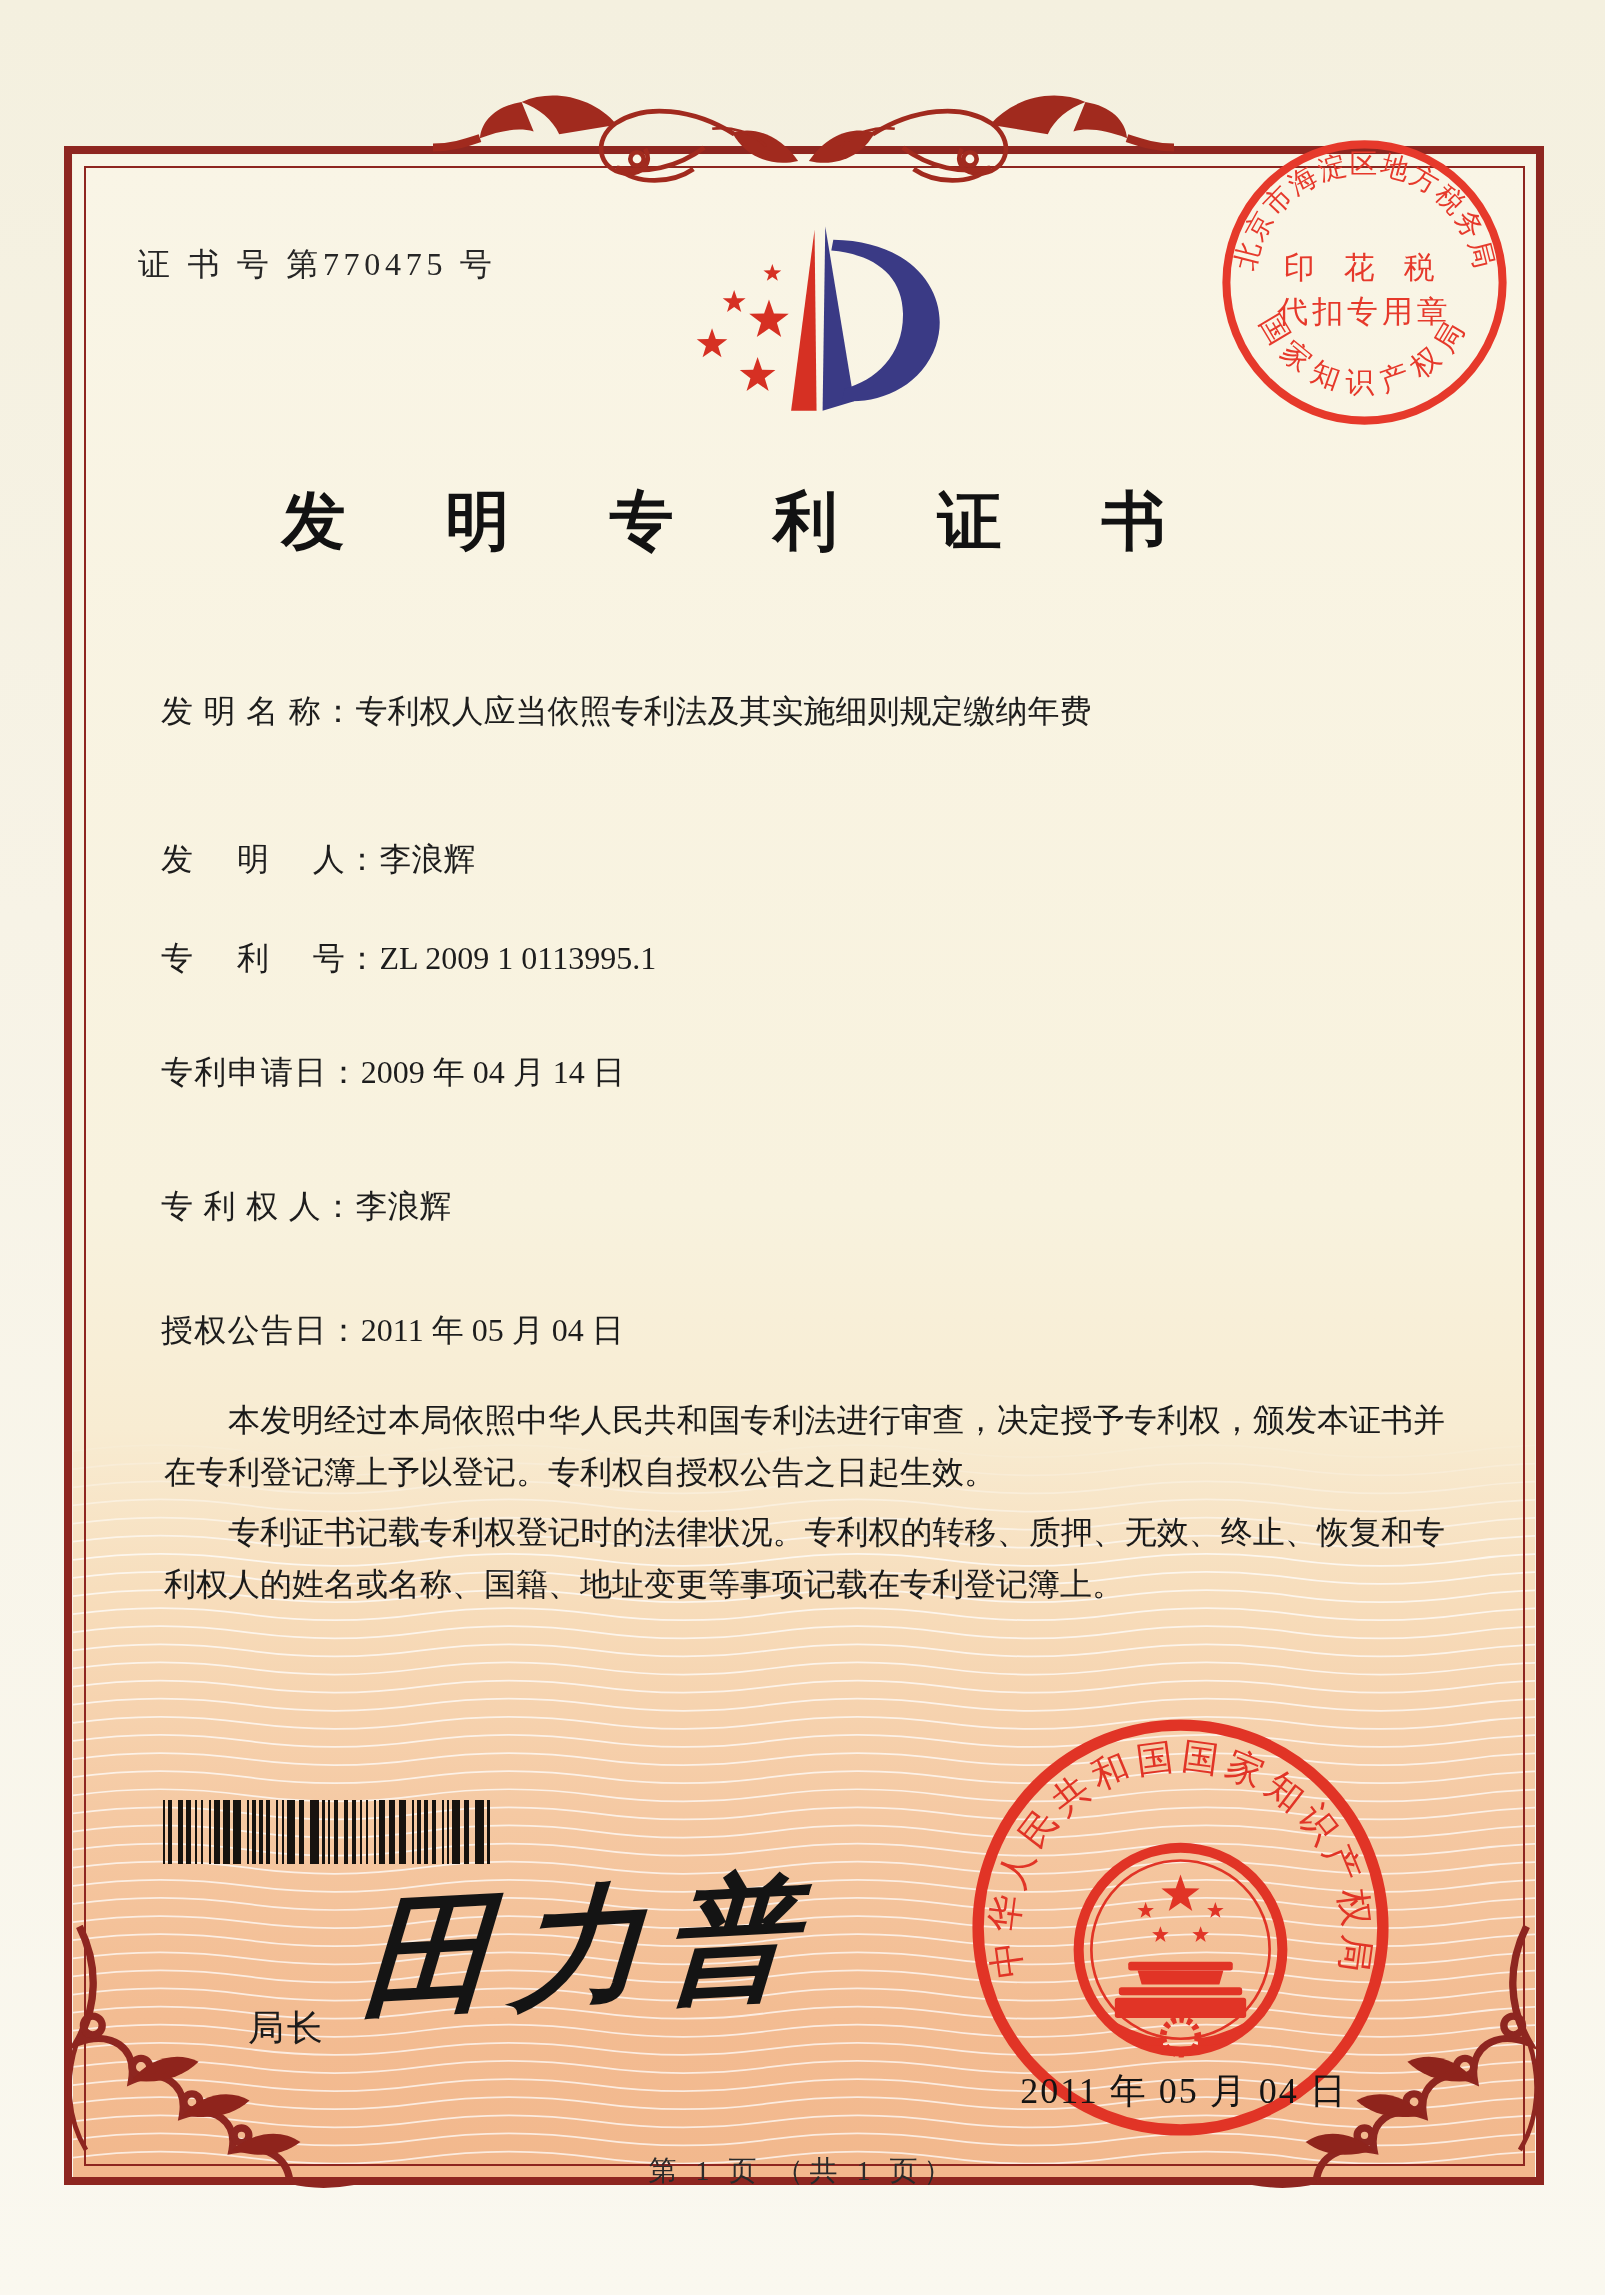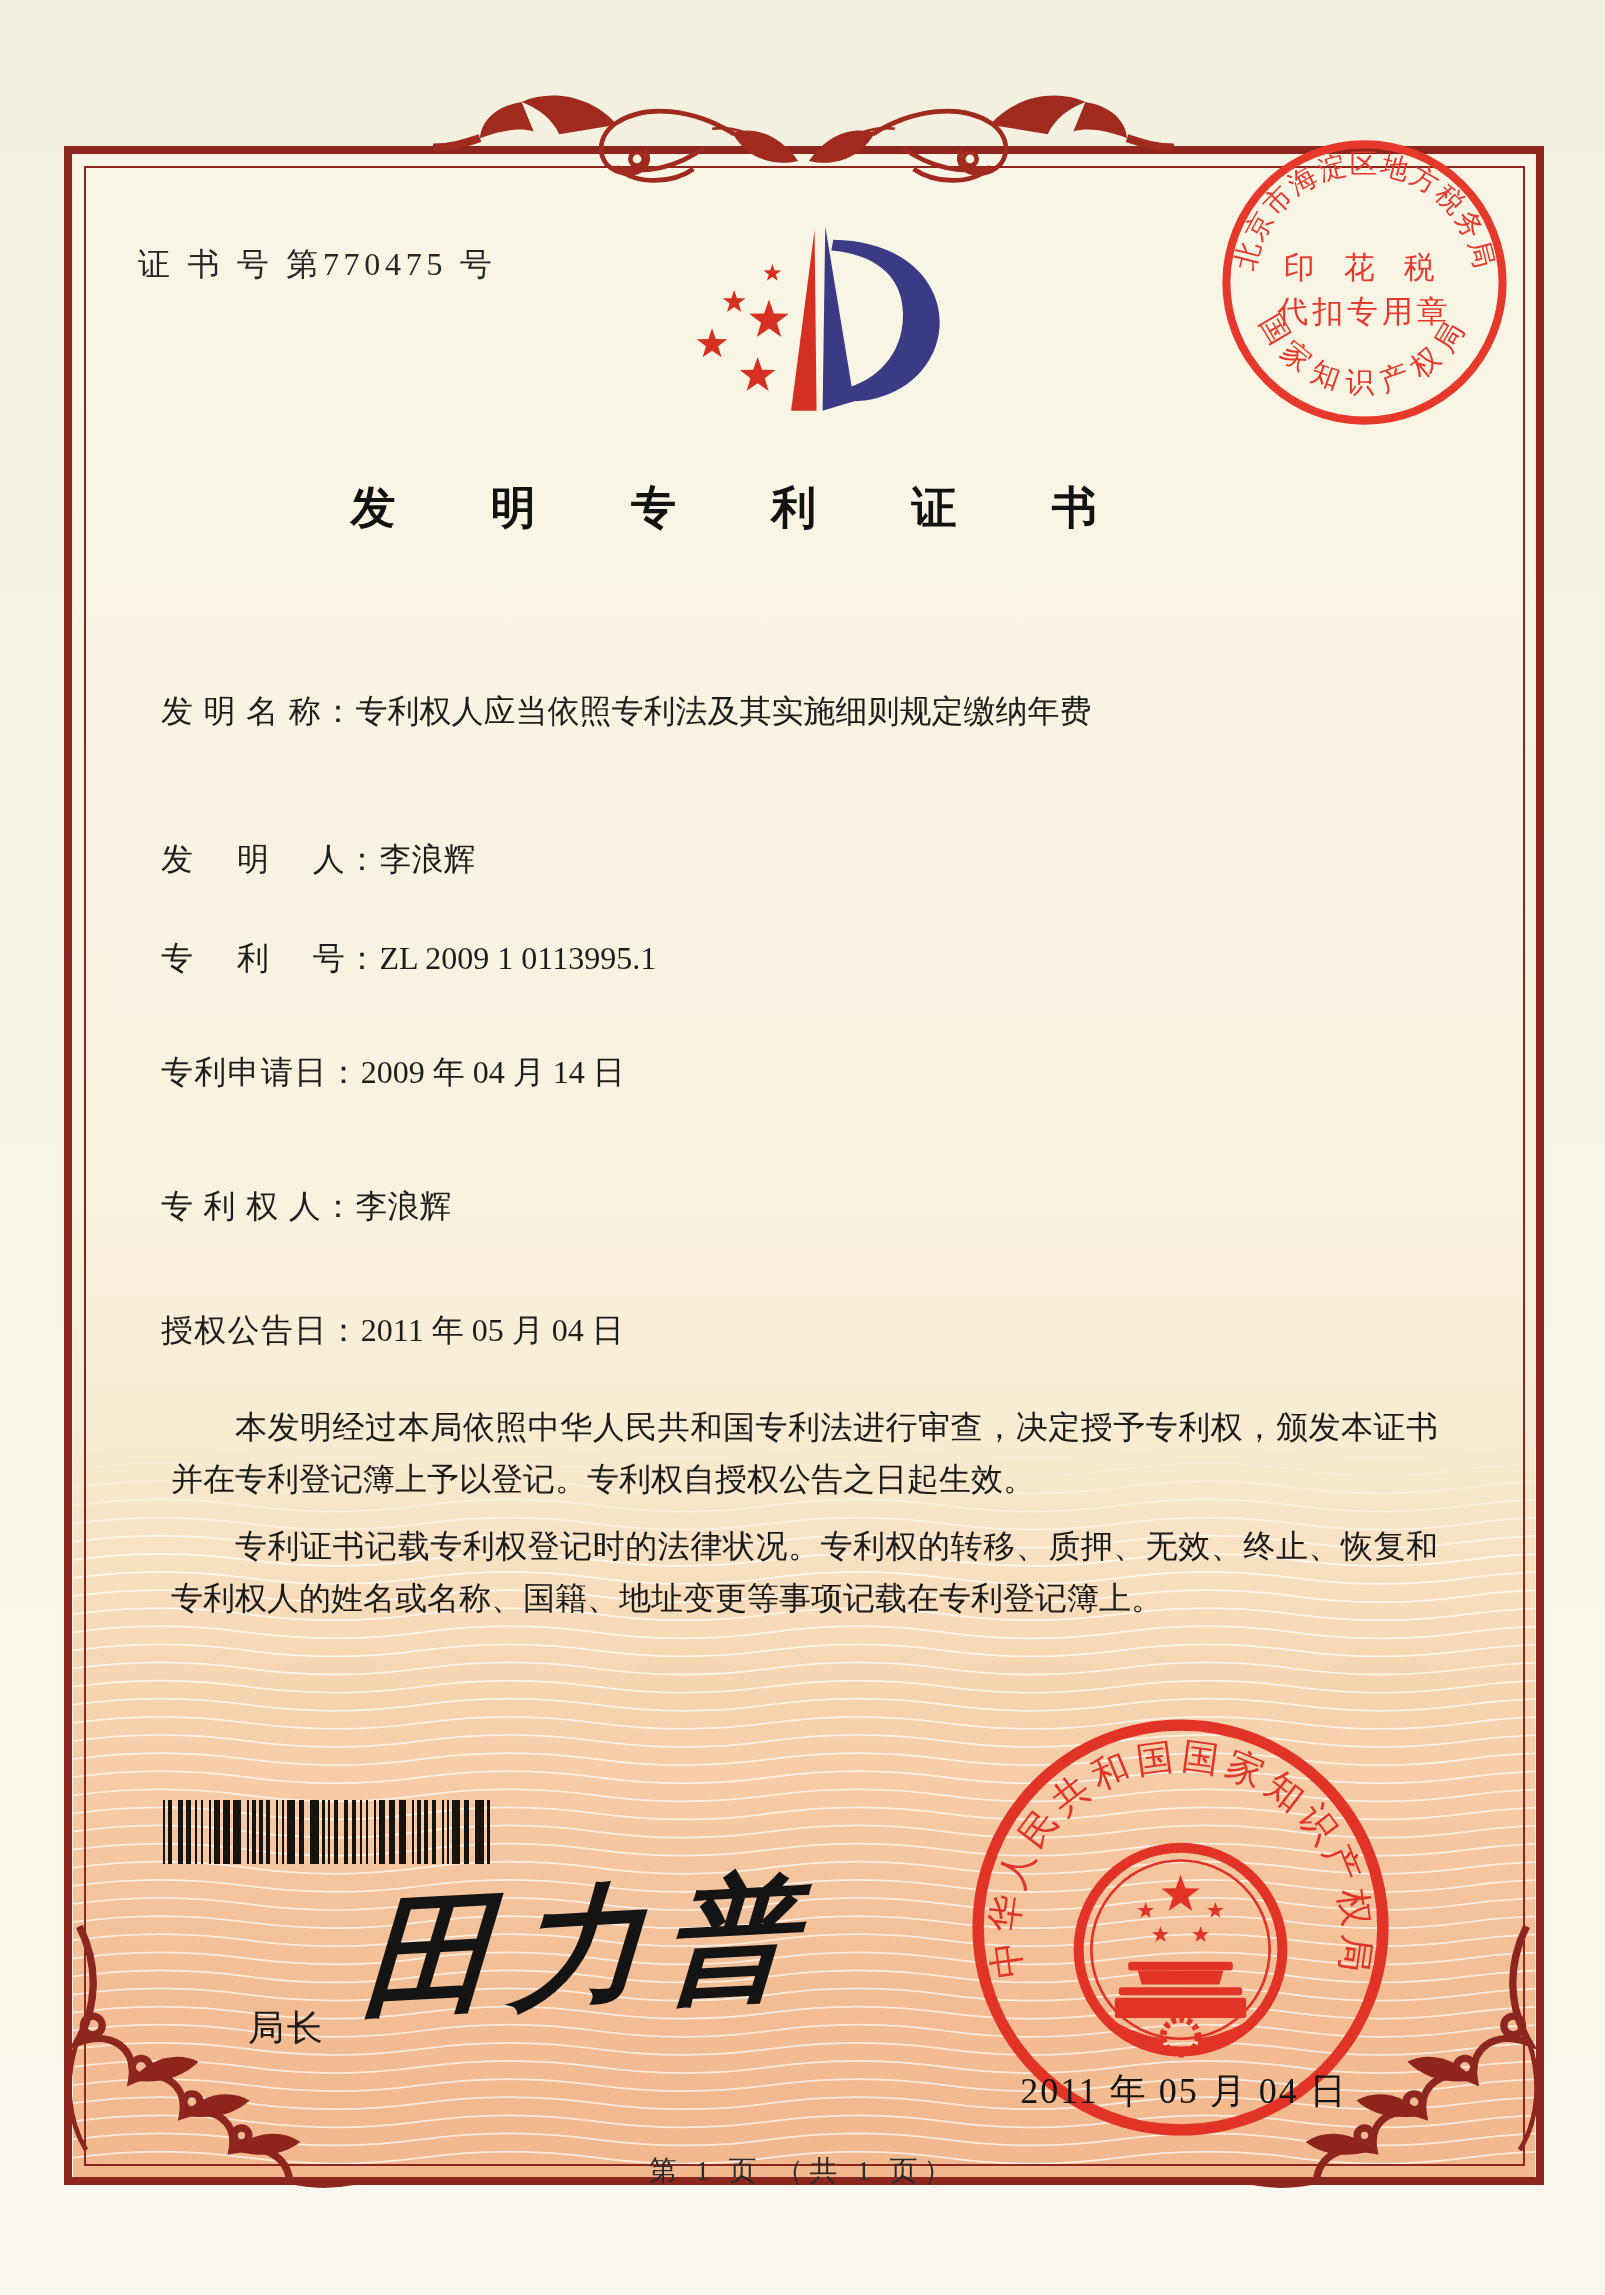--- a/index.html
+++ b/index.html
@@ -25,31 +25,31 @@
     border:8.7px solid #8e2620;box-sizing:border-box;z-index:3;
   }
   .frame-inner{
     left:84px;top:166px;width:1441px;height:2000px;
     border:2.7px solid #8e2620;box-sizing:border-box;z-index:3;
   }
   .content{z-index:5;}
   .certno{left:138px;top:243px;font-size:32px;letter-spacing:4.7px;color:#262626;z-index:5;}
   .title{
     left:0;top:478px;width:1447px;text-align:center;
-    font-size:45px;font-weight:700;letter-spacing:42px;text-indent:42px;
+    font-size:64px;font-weight:700;letter-spacing:42px;text-indent:42px;
     color:#121212;z-index:5;
   }
   .field{left:161px;font-size:32px;color:#1d1d1d;z-index:5;white-space:nowrap;}
   .field .flabel{letter-spacing:1.3px;}
   .f0{top:690px}.f1{top:838px}.f2{top:937px}.f3{top:1051px}.f4{top:1185px}.f5{top:1309px}
   .paras{
     left:156px;top:1386px;width:1297px;font-size:32px;line-height:52px;
     text-align:justify;color:#1a1a1a;z-index:5;
   }
-  .paras p{margin:15px;text-indent:2em;}
+  .paras p{margin:8px;text-indent:2em;}
   #barcode{
     left:163px;top:1800px;width:537px;height:64px;z-index:5;
     display:flex;align-items:stretch;
   }
   #barcode .bar{background:#17130f;height:100%;flex:0 0 auto;}
   #barcode .gap{height:100%;flex:0 0 auto;}
   .sig-label{left:248px;top:2004px;font-size:36px;letter-spacing:2.7px;color:#1b1b1b;z-index:5;}
   .sig-name{
     left:362px;top:1872px;font-size:131px;font-weight:700;font-style:italic;
     letter-spacing:20px;color:#141414;z-index:5;

